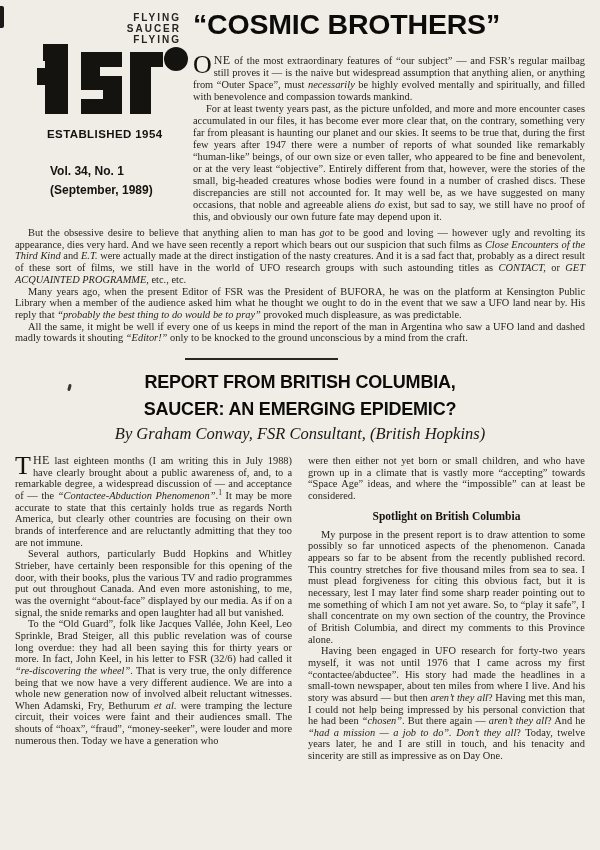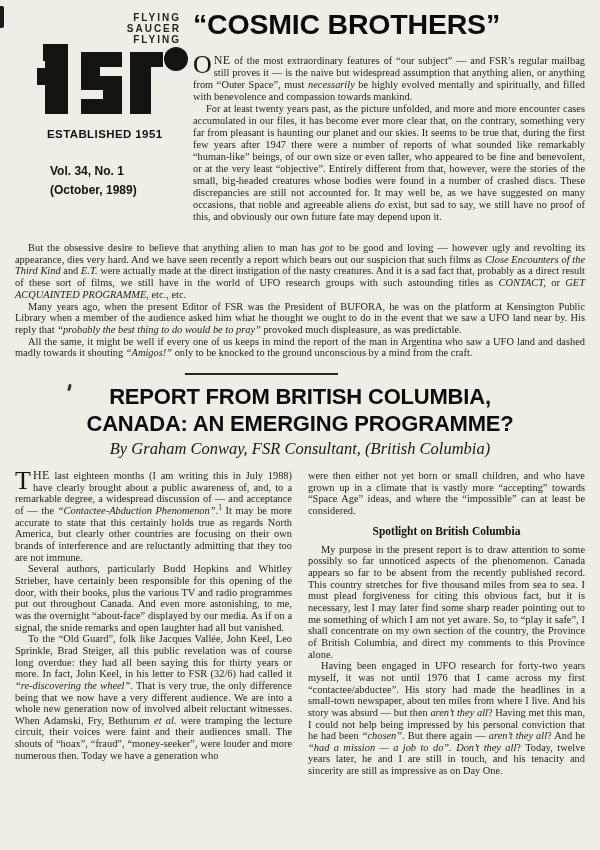--- a/index.html
+++ b/index.html
@@ -32,32 +32,32 @@
   }
 
   .intro-col{flex:1;padding-left:6px;}
   h1.a1-title{
     font-family:"Liberation Sans",sans-serif;font-weight:bold;font-size:28.5px;
     margin:0 0 13px 0;color:#0e0c0a;letter-spacing:-0.2px;
   }
 
   .body-text p{margin:0;text-align:justify;font-size:10.4px;line-height:12px;}
   .body-text p.ind{text-indent:13px;}
-  .full{margin-top:19px;}
+  .full{margin-top:4px;}
   .full p{line-height:11.7px;}
 
   .drop{float:left;font-size:26px;line-height:20.5px;padding:1px 2px 0 0;color:#14120f;}
   .sc{font-size:12px;letter-spacing:0.4px;}
   sup{font-size:7.5px;vertical-align:super;line-height:0;}
   em{}
 
   hr.divider{border:none;border-top:2px solid #2a2723;width:153px;margin:14px 0 9px 170px;}
 
   h2.a2-title{
-    font-family:"Liberation Sans",sans-serif;font-weight:bold;font-size:22px;
+    font-family:"Liberation Sans",sans-serif;font-weight:bold;font-size:18px;
     line-height:26.5px;text-align:center;margin:4px 0 1px 0;color:#0e0c0a;letter-spacing:-0.2px;
   }
   .t2line{display:block;}
   .byline{font-style:italic;font-size:16.5px;text-align:center;margin:2px 0 11px 0;color:#1b1916;}
 
   .columns{display:flex;gap:16px;}
   .col{flex:1;min-width:0;}
   .col p{font-size:10.4px;line-height:11.65px;}
   h3.subhead{
     font-size:11.5px;font-weight:bold;text-align:center;
@@ -92,48 +92,48 @@
             <rect x="66" y="44" width="19" height="13"></rect>
             <rect x="44" y="55" width="41" height="15"></rect>
 
             <rect x="93" y="8" width="21" height="62"></rect>
             <rect x="93" y="8" width="33" height="15"></rect>
 
             <circle cx="139" cy="15" r="12"></circle>
           </g>
         </svg>
       </div>
-      <div class="established">ESTABLISHED 1951</div>
+      <div class="established">ESTABLISHED 1954</div>
       <div class="vol">
         <div>Vol. 34, No. 1</div>
-        <div>(October, 1989)</div>
+        <div>(September, 1989)</div>
       </div>
     </div>
     <div class="intro-col">
       <h1 class="a1-title">“COSMIC BROTHERS”</h1>
       <div class="body-text intro">
           <p><span class="drop">O</span><span class="sc">NE</span><span> of the most extraordinary features of “our subject” — and FSR’s regular mailbag still proves it — is the naive but widespread assumption that anything alien, or anything from “Outer Space”, must </span><em>necessarily</em><span> be highly evolved mentally and spiritually, and filled with benevolence and compassion towards mankind.</span></p>
           <p class="ind"><span>For at least twenty years past, as the picture unfolded, and more and more encounter cases accumulated in our files, it has become ever more clear that, on the contrary, something very far from pleasant is haunting our planet and our skies. It seems to be true that, during the first few years after 1947 there were a number of reports of what sounded like remarkably “human-like” beings, of our own size or even taller, who appeared to be fine and benevolent, or at the very least “objective”. Entirely different from that, however, were the stories of the small, big-headed creatures whose bodies were found in a number of crashed discs. These discrepancies are still not accounted for. It may well be, as we have suggested on many occasions, that noble and agreeable aliens </span><em>do</em><span> exist, but sad to say, we still have no proof of this, and obviously our own future fate may depend upon it.</span></p>
         </div>
     </div>
   </div>
 
   <div class="body-text full">
       <p class="ind"><span>But the obsessive desire to believe that anything alien to man has </span><em>got</em><span> to be good and loving — however ugly and revolting its appearance, dies very hard. And we have seen recently a report which bears out our suspicion that such films as </span><em>Close Encounters of the Third Kind</em><span> and </span><em>E.T.</em><span> were actually made at the direct instigation of the nasty creatures. And it is a sad fact that, probably as a direct result of these sort of films, we still have in the world of UFO research groups with such astounding titles as </span><em>CONTACT,</em><span> or </span><em>GET ACQUAINTED PROGRAMME,</em><span> etc., etc.</span></p>
       <p class="ind"><span>Many years ago, when the present Editor of FSR was the President of BUFORA, he was on the platform at Kensington Public Library when a member of the audience asked him what he thought we ought to do in the event that we saw a UFO land near by. His reply that </span><em>“probably the best thing to do would be to pray”</em><span> provoked much displeasure, as was predictable.</span></p>
-      <p class="ind"><span>All the same, it might be well if every one of us keeps in mind the report of the man in Argentina who saw a UFO land and dashed madly towards it shouting </span><em>“Amigos!”</em><span> only to be knocked to the ground unconscious by a mind from the craft.</span></p>
+      <p class="ind"><span>All the same, it might be well if every one of us keeps in mind the report of the man in Argentina who saw a UFO land and dashed madly towards it shouting </span><em>“Editor!”</em><span> only to be knocked to the ground unconscious by a mind from the craft.</span></p>
     </div>
 
   <hr class="divider">
 
   <h2 class="a2-title">
     <span class="t2line">REPORT FROM BRITISH COLUMBIA,</span>
-    <span class="t2line">CANADA: AN EMERGING PROGRAMME?</span>
+    <span class="t2line">SAUCER: AN EMERGING EPIDEMIC?</span>
   </h2>
-  <div class="byline">By Graham Conway, FSR Consultant, (British Columbia)</div>
+  <div class="byline">By Graham Conway, FSR Consultant, (British Hopkins)</div>
 
   <div class="columns">
     <div class="col body-text">
         <p><span class="drop">T</span><span class="sc">HE</span><span> last eighteen months (I am writing this in July 1988) have clearly brought about a public awareness of, and, to a remarkable degree, a widespread discussion of — and acceptance of — the </span><em>“Contactee-Abduction Phenomenon”</em><span>.</span><sup>1</sup><span> It may be more accurate to state that this certainly holds true as regards North America, but clearly other countries are focusing on their own brands of interference and are reluctantly admitting that they too are not immune.</span></p>
         <p class="ind"><span>Several authors, particularly Budd Hopkins and Whitley Strieber, have certainly been responsible for this opening of the door, with their books, plus the various TV and radio programmes put out throughout Canada. And even more astonishing, to me, was the overnight “about-face” displayed by our media. As if on a signal, the snide remarks and open laughter had all but vanished.</span></p>
         <p class="ind"><span>To the “Old Guard”, folk like Jacques Vallée, John Keel, Leo Sprinkle, Brad Steiger, all this public revelation was of course long overdue: they had all been saying this for thirty years or more. In fact, John Keel, in his letter to FSR (32/6) had called it </span><em>“re-discovering the wheel”</em><span>. That is very true, the only difference being that we now have a very different audience. We are into a whole new generation now of involved albeit reluctant witnesses. When Adamski, Fry, Bethurum </span><em>et al.</em><span> were tramping the lecture circuit, their voices were faint and their audiences small. The shouts of “hoax”, “fraud”, “money-seeker”, were louder and more numerous then. Today we have a generation who</span></p>
       </div>
     <div class="col body-text">
         <p><span>were then either not yet born or small children, and who have grown up in a climate that is vastly more “accepting” towards “Space Age” ideas, and where the “impossible” can at least be considered.</span></p>
         <h3 class="subhead">Spotlight on British Columbia</h3>

